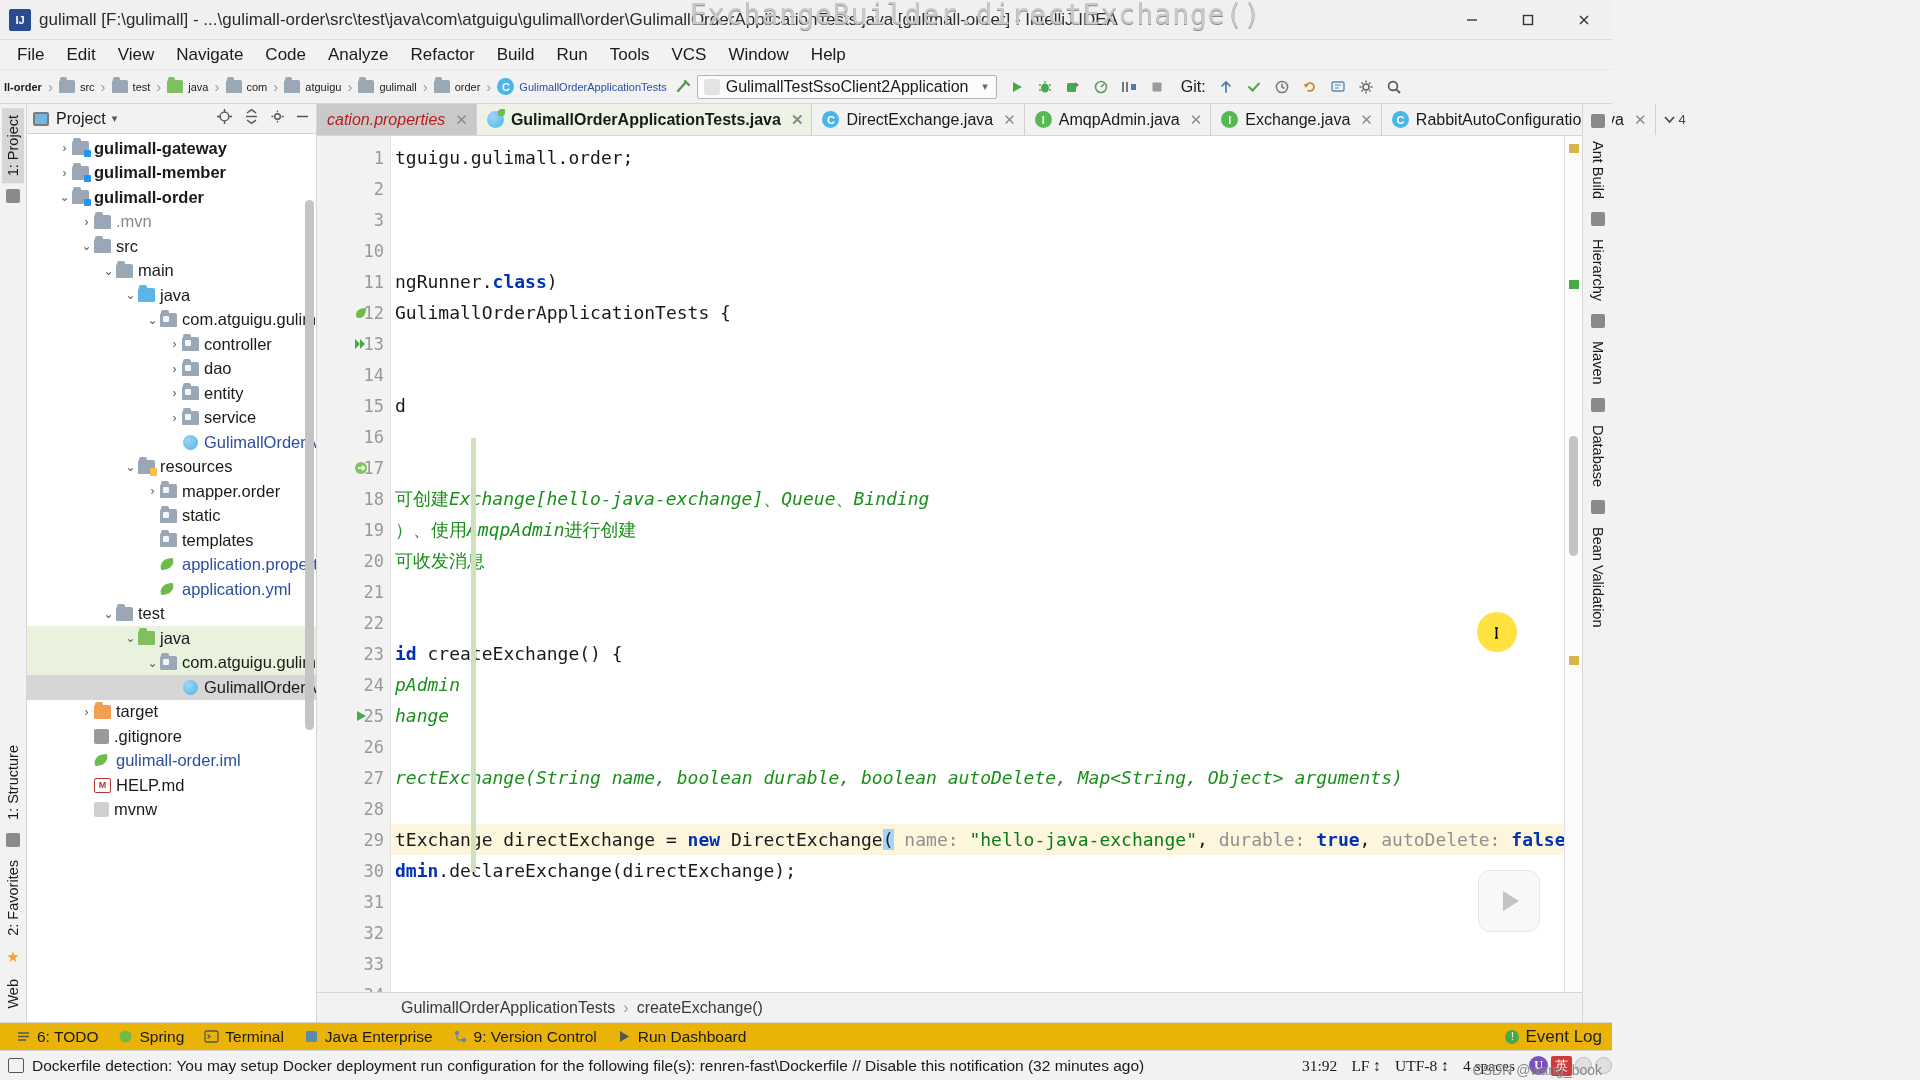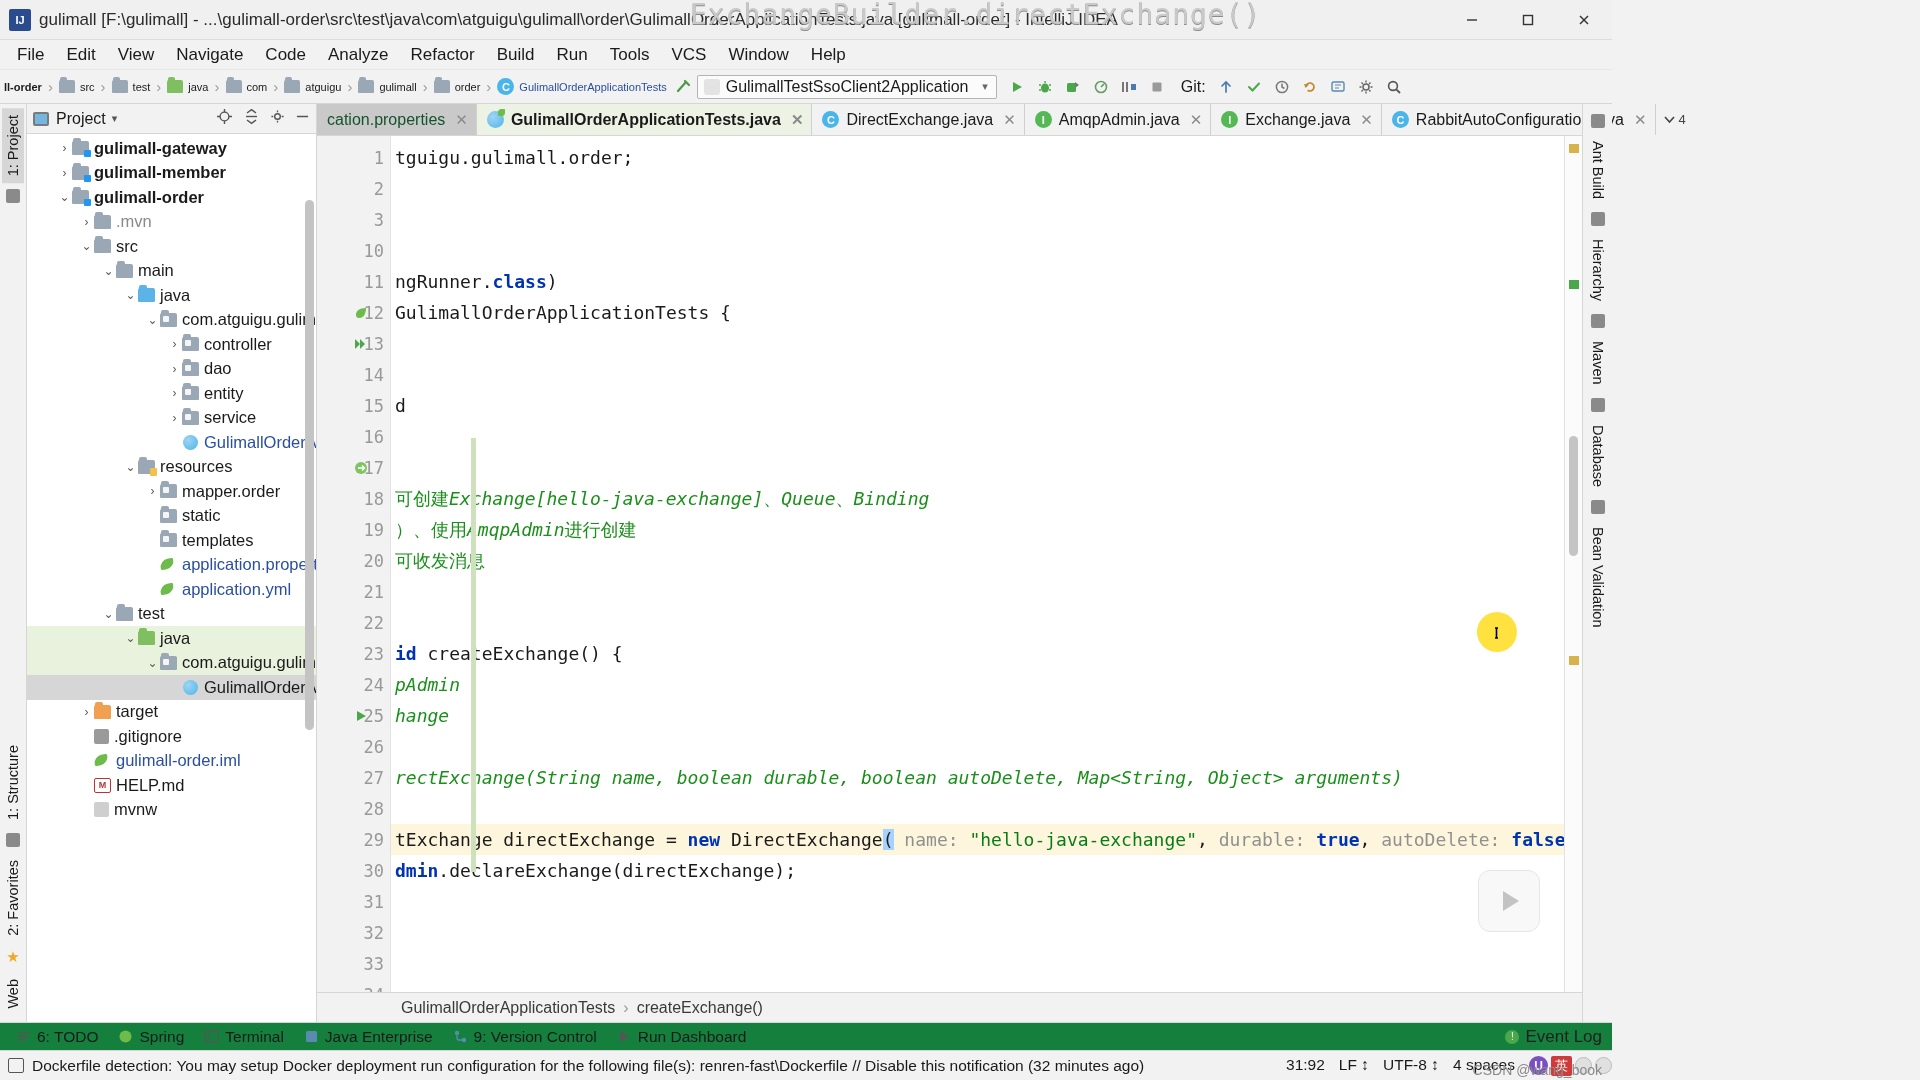--- a/index.html
+++ b/index.html
@@ -204,21 +204,21 @@
   .tabbar {
     height: 32px; background: #f2f2f2; display: flex; align-items: stretch; flex: none;
     border-bottom: 1px solid #d6d6d6; position: relative;
   }
   .tab {
     display: flex; align-items: center; padding: 0 8px 0 10px; gap: 7px;
     border-right: 1px solid #d0d0d0; font-size: 16px; white-space: nowrap; color: #1a1a1a;
     background: #f2f2f2;
   }
   .tab.props { background: #c9c9c9; }
-  .tab.props .tab-label { color: #14532d; }
+  .tab.props .tab-label { color: #b91c1c; font-style: italic; }
   .tab.active { background: #edf3e4; font-weight: bold; }
   .tab-close { color: #8a8a8a; font-size: 15px; margin-left: 3px; }
   .tab-icon { width: 17px; height: 17px; flex: none; }
   .tab-icon.cls { border-radius: 50%; background: #49b5e8; color: #fff; font-size: 11px; font-weight: bold; display: flex; align-items: center; justify-content: center; }
   .tab-icon.iface { border-radius: 50%; background: #55b855; color: #fff; font-size: 11px; font-weight: bold; display: flex; align-items: center; justify-content: center; }
   .tab-icon.spring { position: relative; }
   .tab-icon.spring::after { content: ""; position: absolute; inset: 0; border-radius: 50%;
     background: radial-gradient(circle at 35% 35%, #9fd4f5, #49b5e8); }
   .tab-icon.spring::before { content: ""; position: absolute; right: -1px; top: -2px; width: 7px; height: 7px;
     background: #6dbb4a; border-radius: 50% 10% 50% 10%; z-index: 2; }
@@ -288,41 +288,41 @@
 
   
   .editor-crumb {
     height: 30px; background: #f2f2f2; border-top: 1px solid #d6d6d6;
     display: flex; align-items: center; padding-left: 84px; flex: none; font-size: 16px; color: #3a3a3a;
   }
   .editor-crumb .sep { padding: 0 8px; color: #9a9a9a; }
 
   
   .toolbar-bottom {
-    height: 28px; background: #15803d; border-top: 1px solid #d6d6d6;
+    height: 28px; background: #eab308; border-top: 1px solid #d6d6d6;
     display: flex; align-items: center; padding-left: 8px; flex: none; gap: 0;
   }
   .tw {
     display: flex; align-items: center; gap: 6px; padding: 2px 12px 2px 8px;
     font-size: 15.5px; color: #1a1a1a; white-space: nowrap;
   }
   .tw-ic { width: 15px; height: 15px; flex: none; }
   .tw-right { margin-left: auto; display: flex; align-items: center; gap: 6px; padding-right: 10px; }
   .evt-dot { width: 14px; height: 14px; border-radius: 50%; background: #4aa84a; flex: none;
              color: #fff; font-size: 10px; display: flex; align-items: center; justify-content: center; }
 
   
   .statusbar {
     height: 30px; background: #f2f2f2; border-top: 1px solid #d6d6d6;
     display: flex; align-items: center; padding-left: 8px; flex: none;
     font-size: 15.5px; color: #1a1a1a;
   }
   .sb-ic { width: 16px; height: 15px; border: 1.5px solid #555; border-radius: 2px; margin-right: 8px; flex: none; }
   .sb-msg { white-space: nowrap; overflow: hidden; }
-  .sb-right { margin-left: auto; display: flex; gap: 14px; padding-right: 0; }
+  .sb-right { margin-left: auto; display: flex; align-items: center; gap: 14px; padding-right: 0; font-family: Liberation Serif, serif; }
   .sb-item { white-space: nowrap; }
   .ime {
     display: flex; align-items: center; gap: 3px;
   }
   .ime-circle { width: 19px; height: 19px; border-radius: 50%; background: #7a4fbf; position: relative; }
   .ime-circle::after { content: "U"; position: absolute; inset: 0; color: #fff; font-size: 12px;
     display: flex; align-items: center; justify-content: center; font-weight: bold; }
   .ime-box { background: #cf3b3b; color: #fff; font-size: 13px; padding: 1px 4px; border-radius: 2px; }
   .ime-dot { width: 17px; height: 17px; border-radius: 50%; background: #e0e0e0; border: 1px solid #bbb; }
 

